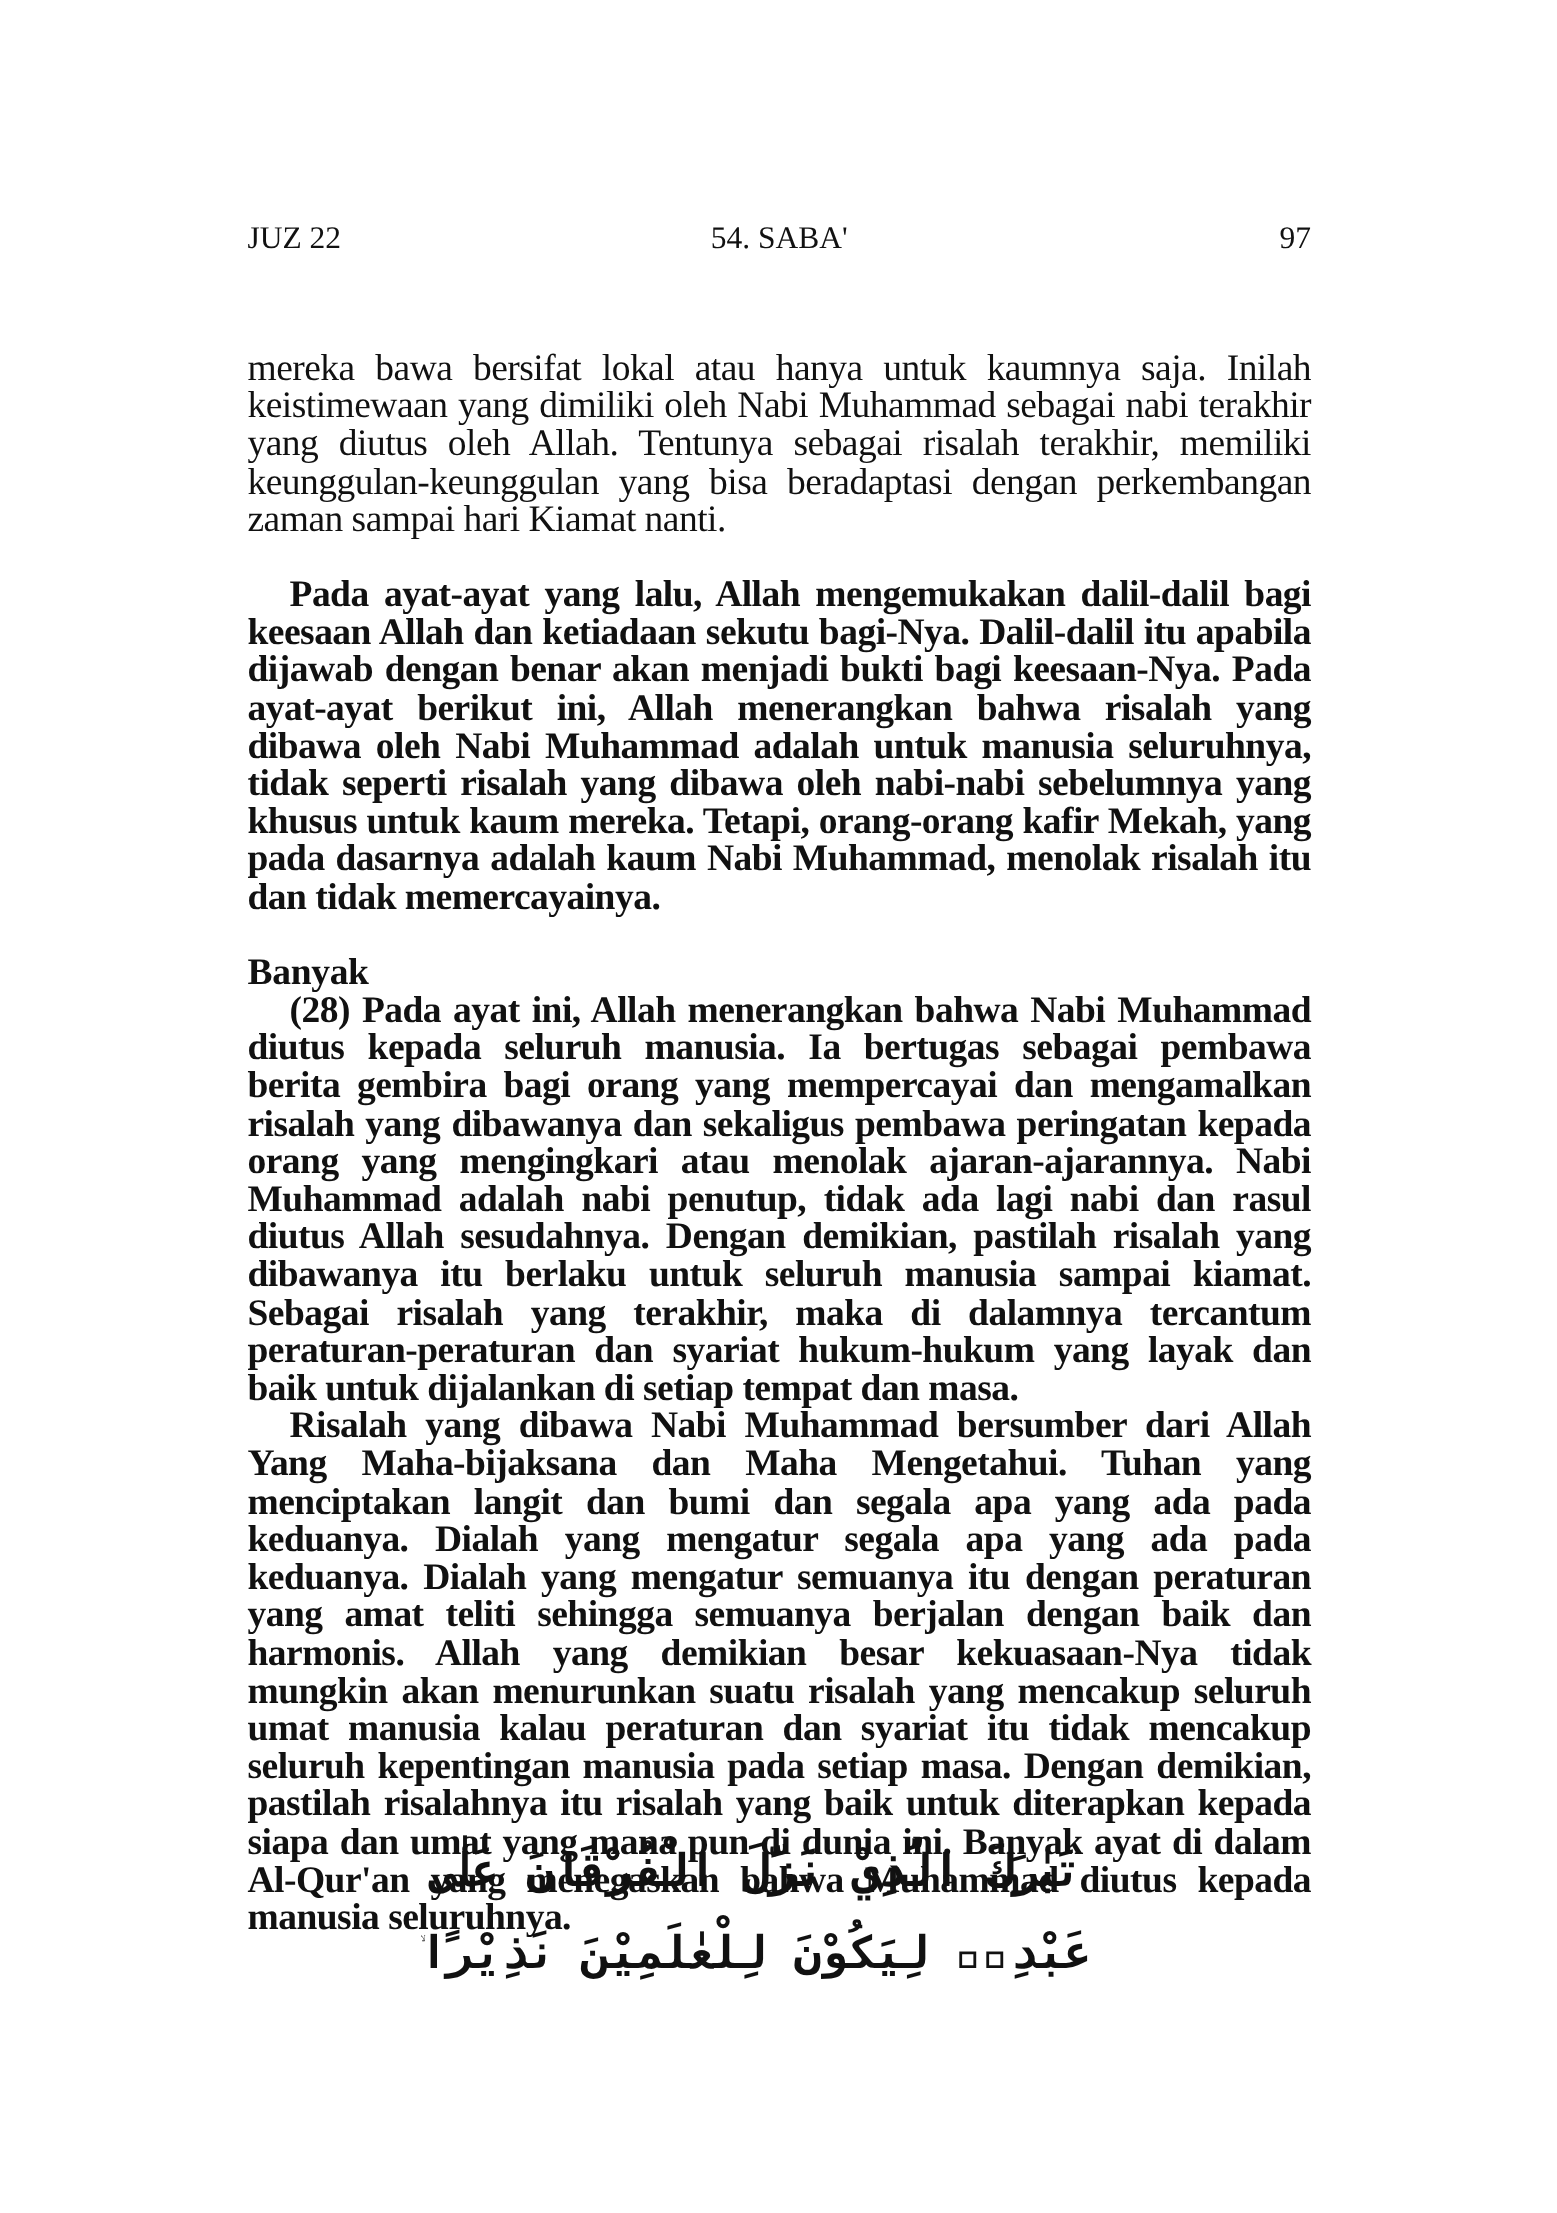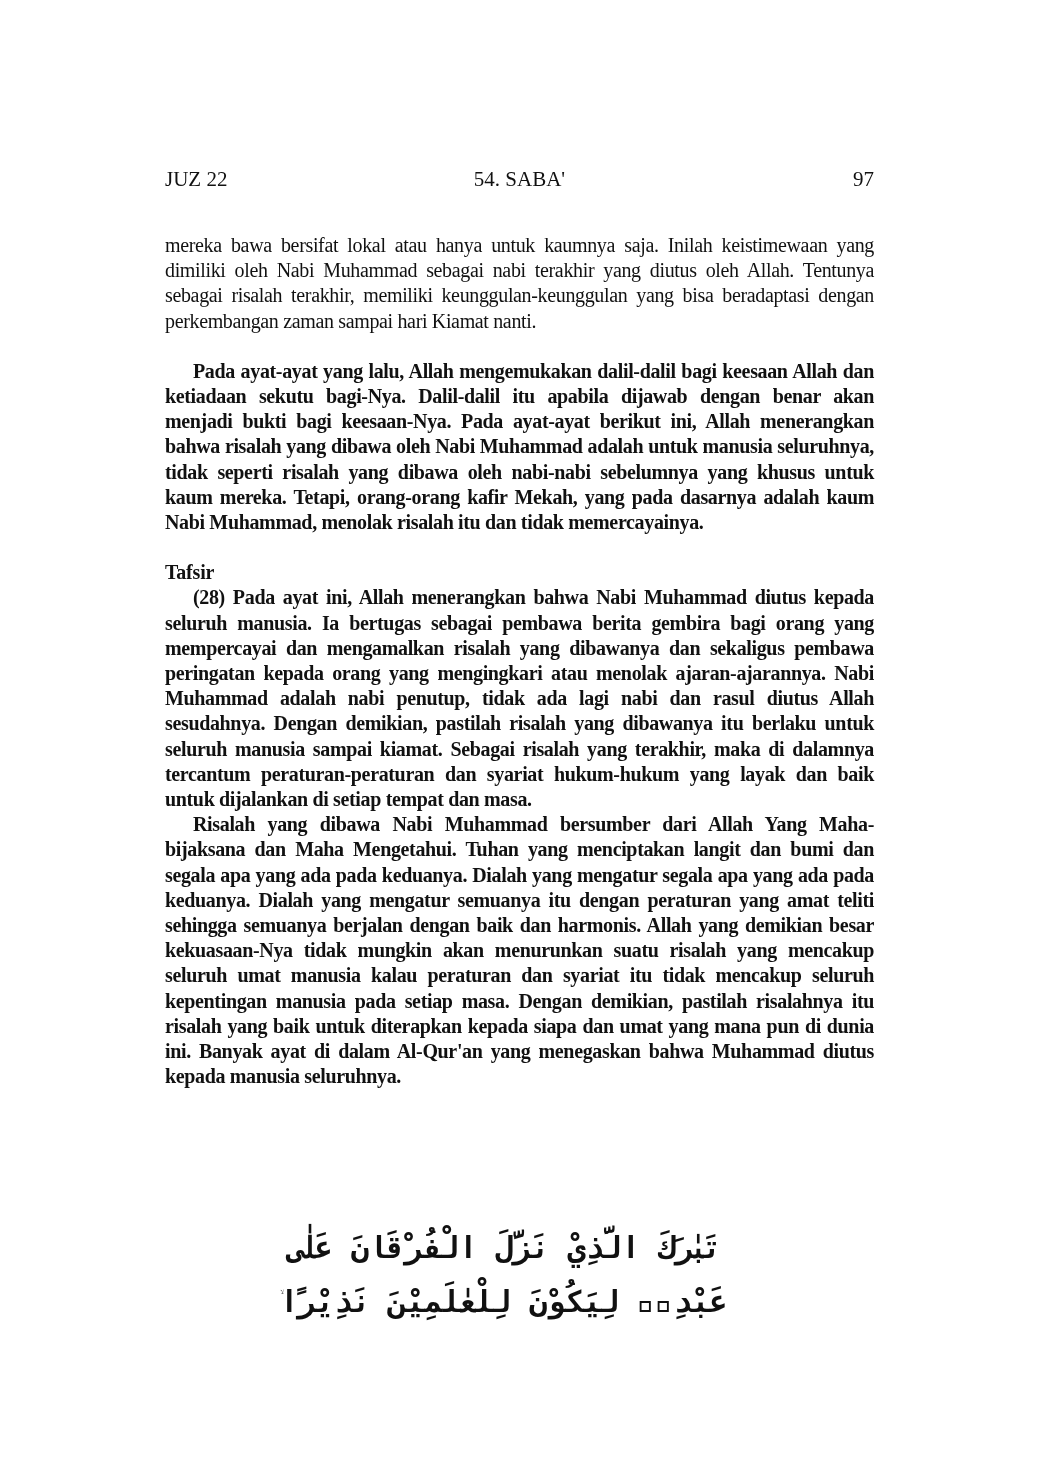--- a/index.html
+++ b/index.html
@@ -22,32 +22,31 @@
     width: 709px;
   }
   .header {
     position: absolute;
     top: 144px;
     left: 0;
     width: 709px;
     height: 28px;
     font-size: 21px;
     line-height: 28px;
-    margin-top: 21px;
   }
   .header .left { position: absolute; left: 0; top: 0; }
   .header .center { position: absolute; left: 0; width: 709px; text-align: center; top: 0; }
   .header .right { position: absolute; right: 0; top: 0; }
 
   .body {
     position: absolute;
     top: 233px;
     left: 0;
     width: 709px;
-    font-size: 20px;
+    font-size: 25px;
     line-height: 25.2px;
     text-align: justify;
     letter-spacing: -0.35px;
     word-spacing: 0px;
   }
   .body p {
     margin: 0;
     text-align: justify;
   }
   .body p.indent {
@@ -94,21 +93,21 @@
 
   <div class="body">
     <p>mereka bawa bersifat lokal atau hanya untuk kaumnya saja. Inilah keistimewaan yang dimiliki oleh Nabi Muhammad sebagai nabi terakhir yang diutus oleh Allah. Tentunya sebagai risalah terakhir, memiliki keunggulan-keunggulan yang bisa beradaptasi dengan perkembangan zaman sampai hari Kiamat nanti.</p>
 
     <div class="gap"></div>
 
     <p class="indent">Pada ayat-ayat yang lalu, Allah mengemukakan dalil-dalil bagi keesaan Allah dan ketiadaan sekutu bagi-Nya. Dalil-dalil itu apabila dijawab dengan benar akan menjadi bukti bagi keesaan-Nya. Pada ayat-ayat berikut ini, Allah menerangkan bahwa risalah yang dibawa oleh Nabi Muhammad adalah untuk manusia seluruhnya, tidak seperti risalah yang dibawa oleh nabi-nabi sebelumnya yang khusus untuk kaum mereka. Tetapi, orang-orang kafir Mekah, yang pada dasarnya adalah kaum Nabi Muhammad, menolak risalah itu dan tidak memercayainya.</p>
 
     <div class="gap"></div>
 
-    <p class="section-title">Tafsir</p>
+    <p class="section-title">Banyak</p>
     <p class="indent">(28) Pada ayat ini, Allah menerangkan bahwa Nabi Muhammad diutus kepada seluruh manusia. Ia bertugas sebagai pembawa berita gembira bagi orang yang mempercayai dan mengamalkan risalah yang dibawanya dan sekaligus pembawa peringatan kepada orang yang mengingkari atau menolak ajaran-ajarannya. Nabi Muhammad adalah nabi penutup, tidak ada lagi nabi dan rasul diutus Allah sesudahnya. Dengan demikian, pastilah risalah yang dibawanya itu berlaku untuk seluruh manusia sampai kiamat. Sebagai risalah yang terakhir, maka di dalamnya tercantum peraturan-peraturan dan syariat hukum-hukum yang layak dan baik untuk dijalankan di setiap tempat dan masa.</p>
     <p class="indent">Risalah yang dibawa Nabi Muhammad bersumber dari Allah Yang Maha-bijaksana dan Maha Mengetahui. Tuhan yang menciptakan langit dan bumi dan segala apa yang ada pada keduanya. Dialah yang mengatur segala apa yang ada pada keduanya. Dialah yang mengatur semuanya itu dengan peraturan yang amat teliti sehingga semuanya berjalan dengan baik dan harmonis. Allah yang demikian besar kekuasaan-Nya tidak mungkin akan menurunkan suatu risalah yang mencakup seluruh umat manusia kalau peraturan dan syariat itu tidak mencakup seluruh kepentingan manusia pada setiap masa. Dengan demikian, pastilah risalahnya itu risalah yang baik untuk diterapkan kepada siapa dan umat yang mana pun di dunia ini. Banyak ayat di dalam Al-Qur'an yang menegaskan bahwa Muhammad diutus kepada manusia seluruhnya.</p>
   </div>
 
   <div class="arabic">
     <span>تَبٰرَكَ الَّذِيْ نَزَّلَ الْفُرْقَانَ عَلٰى عَبْدِهٖ لِيَكُوْنَ لِلْعٰلَمِيْنَ نَذِيْرًا</span><span class="mark">ۙ</span>
   </div>
 
 </div>
 

